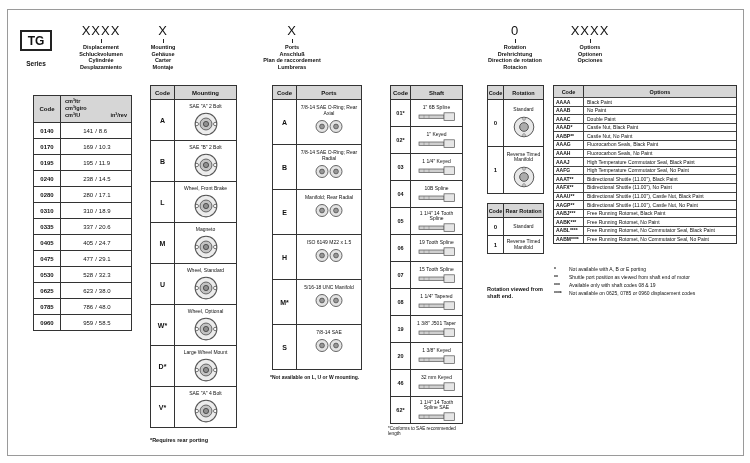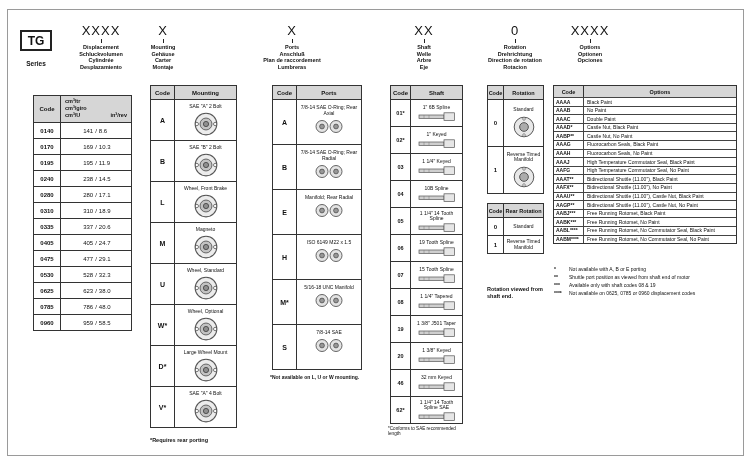--- a/index.html
+++ b/index.html
@@ -116,30 +116,20 @@
     <div class="mask">X</div>
     <div class="tick"></div>
     <div class="hlabels">
       <div>Ports</div>
       <div>Anschluß</div>
       <div>Plan de raccordement</div>
       <div>Lumbreras</div>
     </div>
   </div>
 
-  <div class="hdr" style="left:384px;width:80px">
-    <div class="mask">XX</div>
-    <div class="tick"></div>
-    <div class="hlabels">
-      <div>Shaft</div>
-      <div>Welle</div>
-      <div>Arbre</div>
-      <div>Eje</div>
-    </div>
-  </div>
 
   <div class="hdr" style="left:478px;width:74px">
     <div class="mask">0</div>
     <div class="tick"></div>
     <div class="hlabels">
       <div>Rotation</div>
       <div>Drehrichtung</div>
       <div>Direction de rotation</div>
       <div>Rotacion</div>
     </div>

